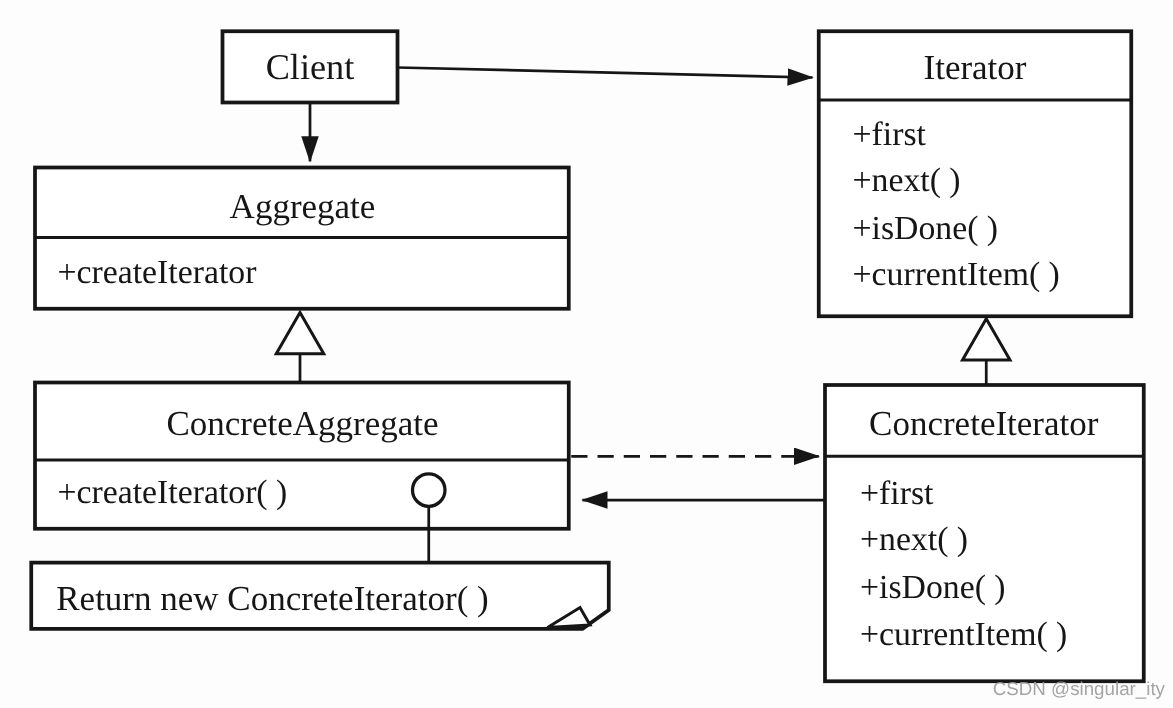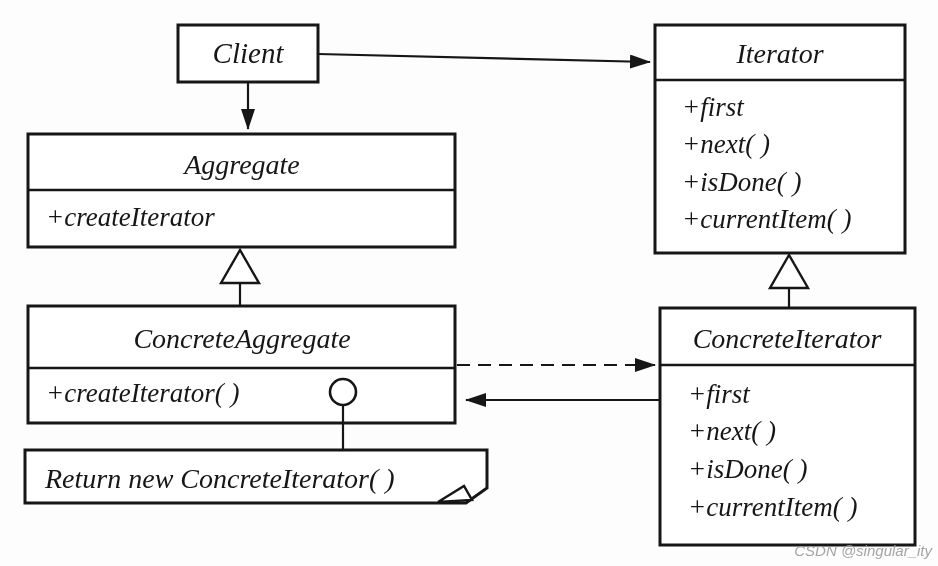--- a/index.html
+++ b/index.html
@@ -7,21 +7,20 @@
     padding: 0;
     background: #ffffff;
   }
   .stage {
     position: relative;
     width: 938px;
     height: 566px;
     background: #fdfdfd;
     overflow: hidden;
     font-family: "Liberation Serif", serif;
-    font-style: italic;
   }
   svg { display: block; }
   .class-title {
     font-family: "Liberation Serif", serif;
     font-size: 28px;
     fill: #161616;
   }
   .client-title { font-size: 29px; }
   .method-label {
     font-family: "Liberation Serif", serif;

